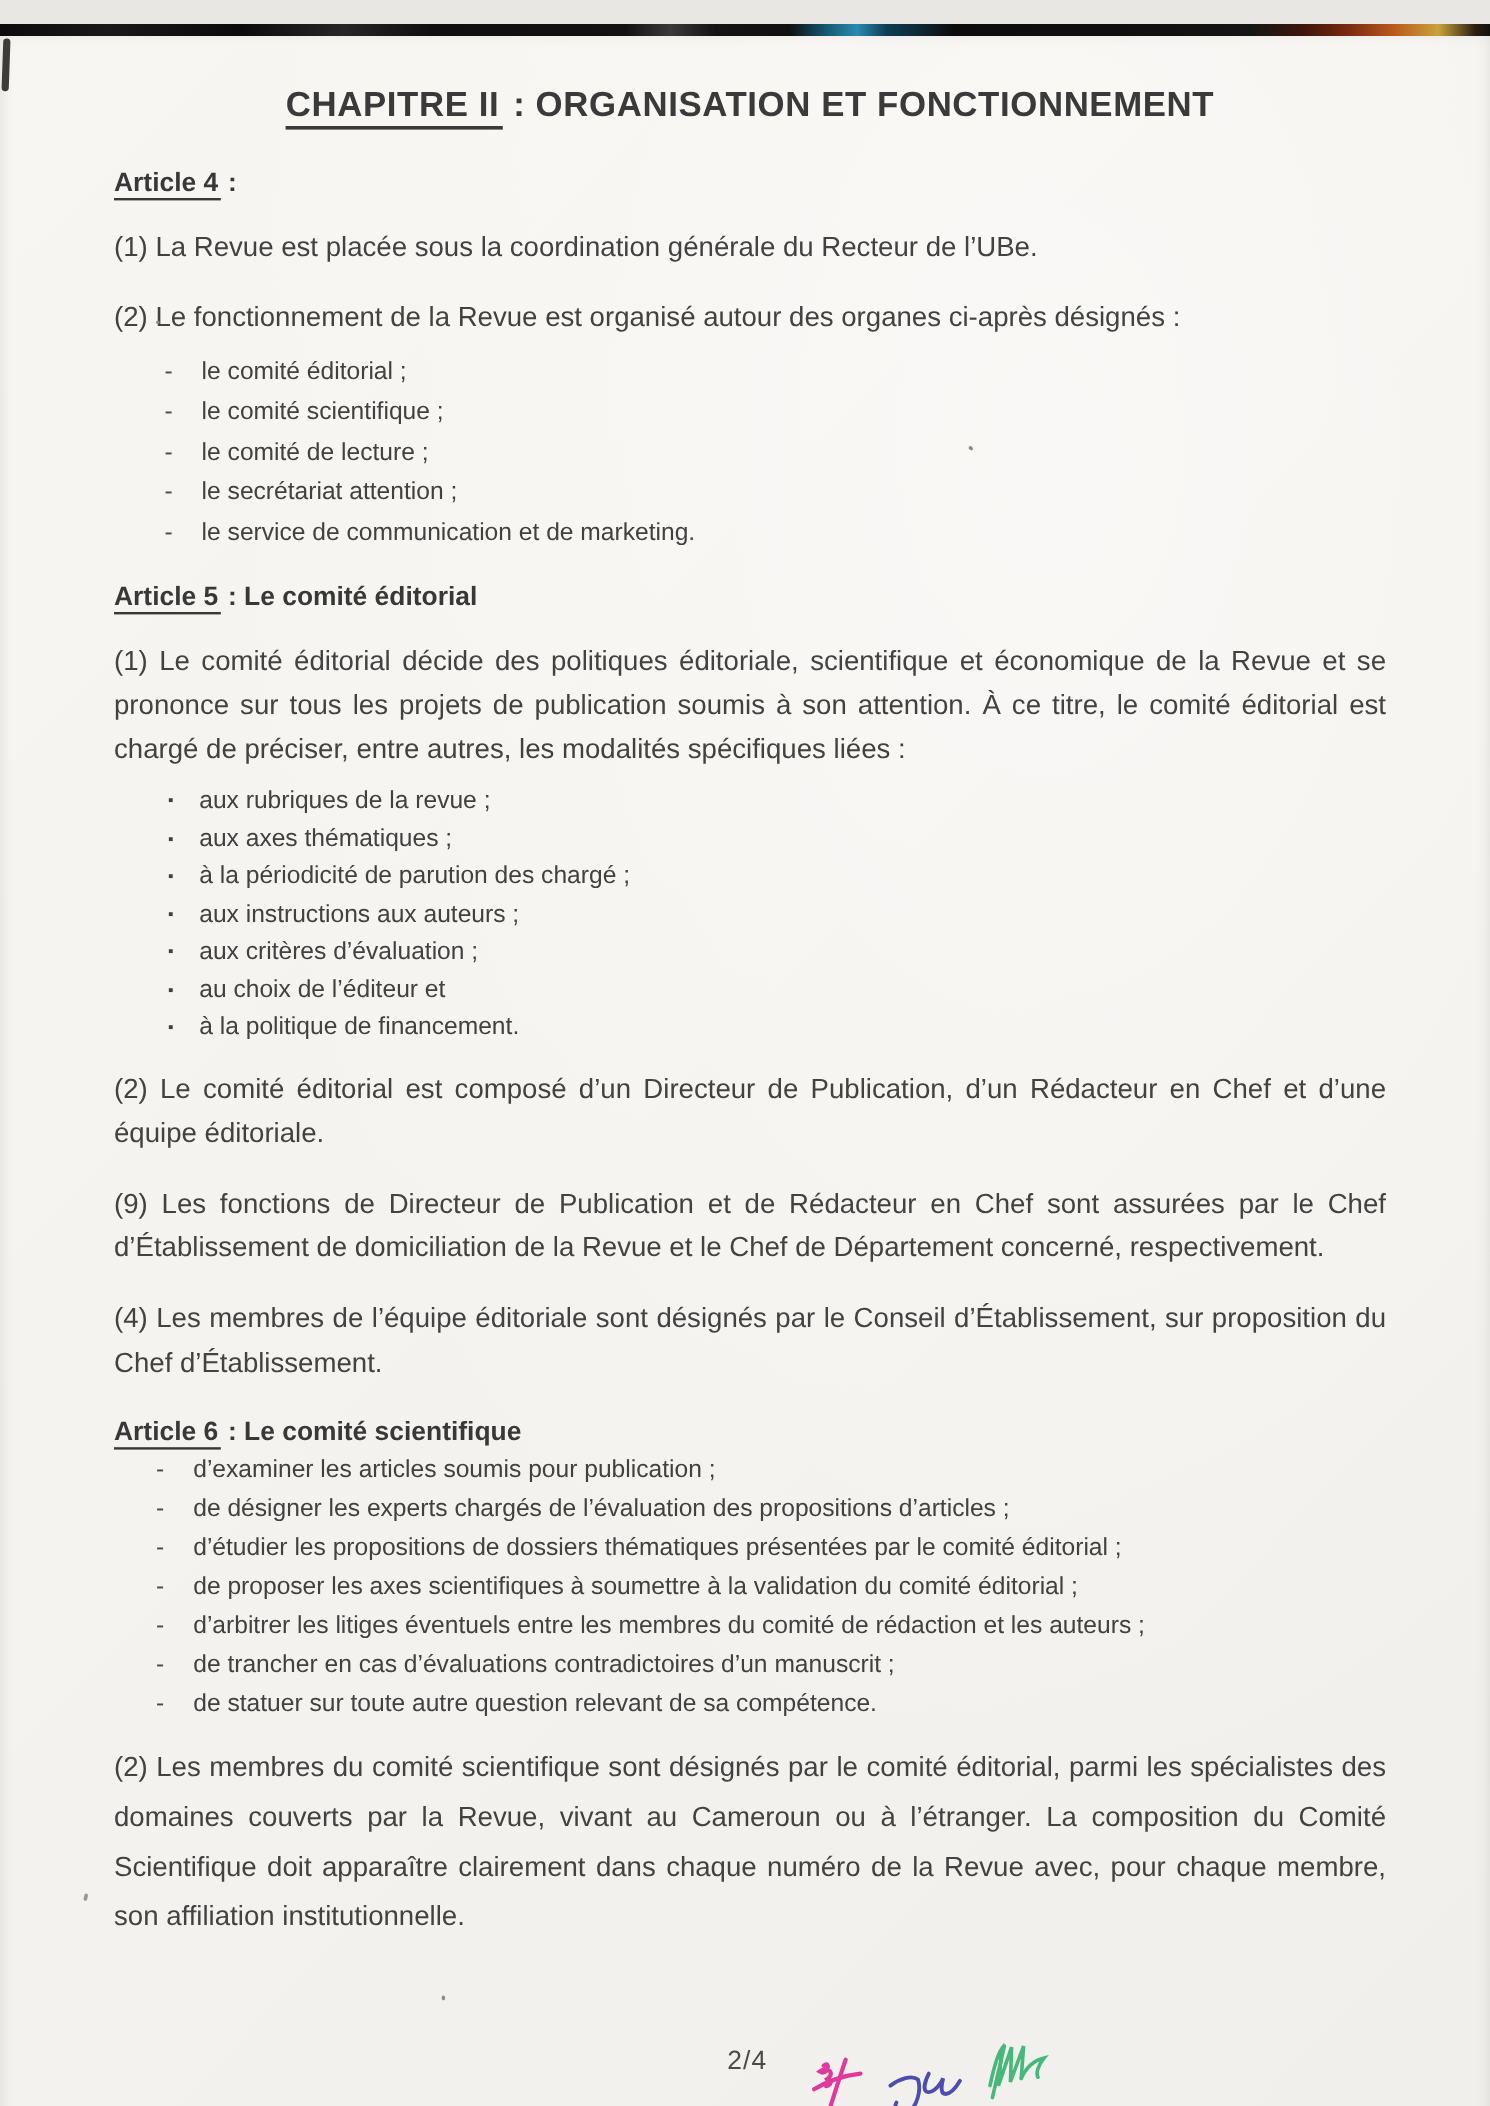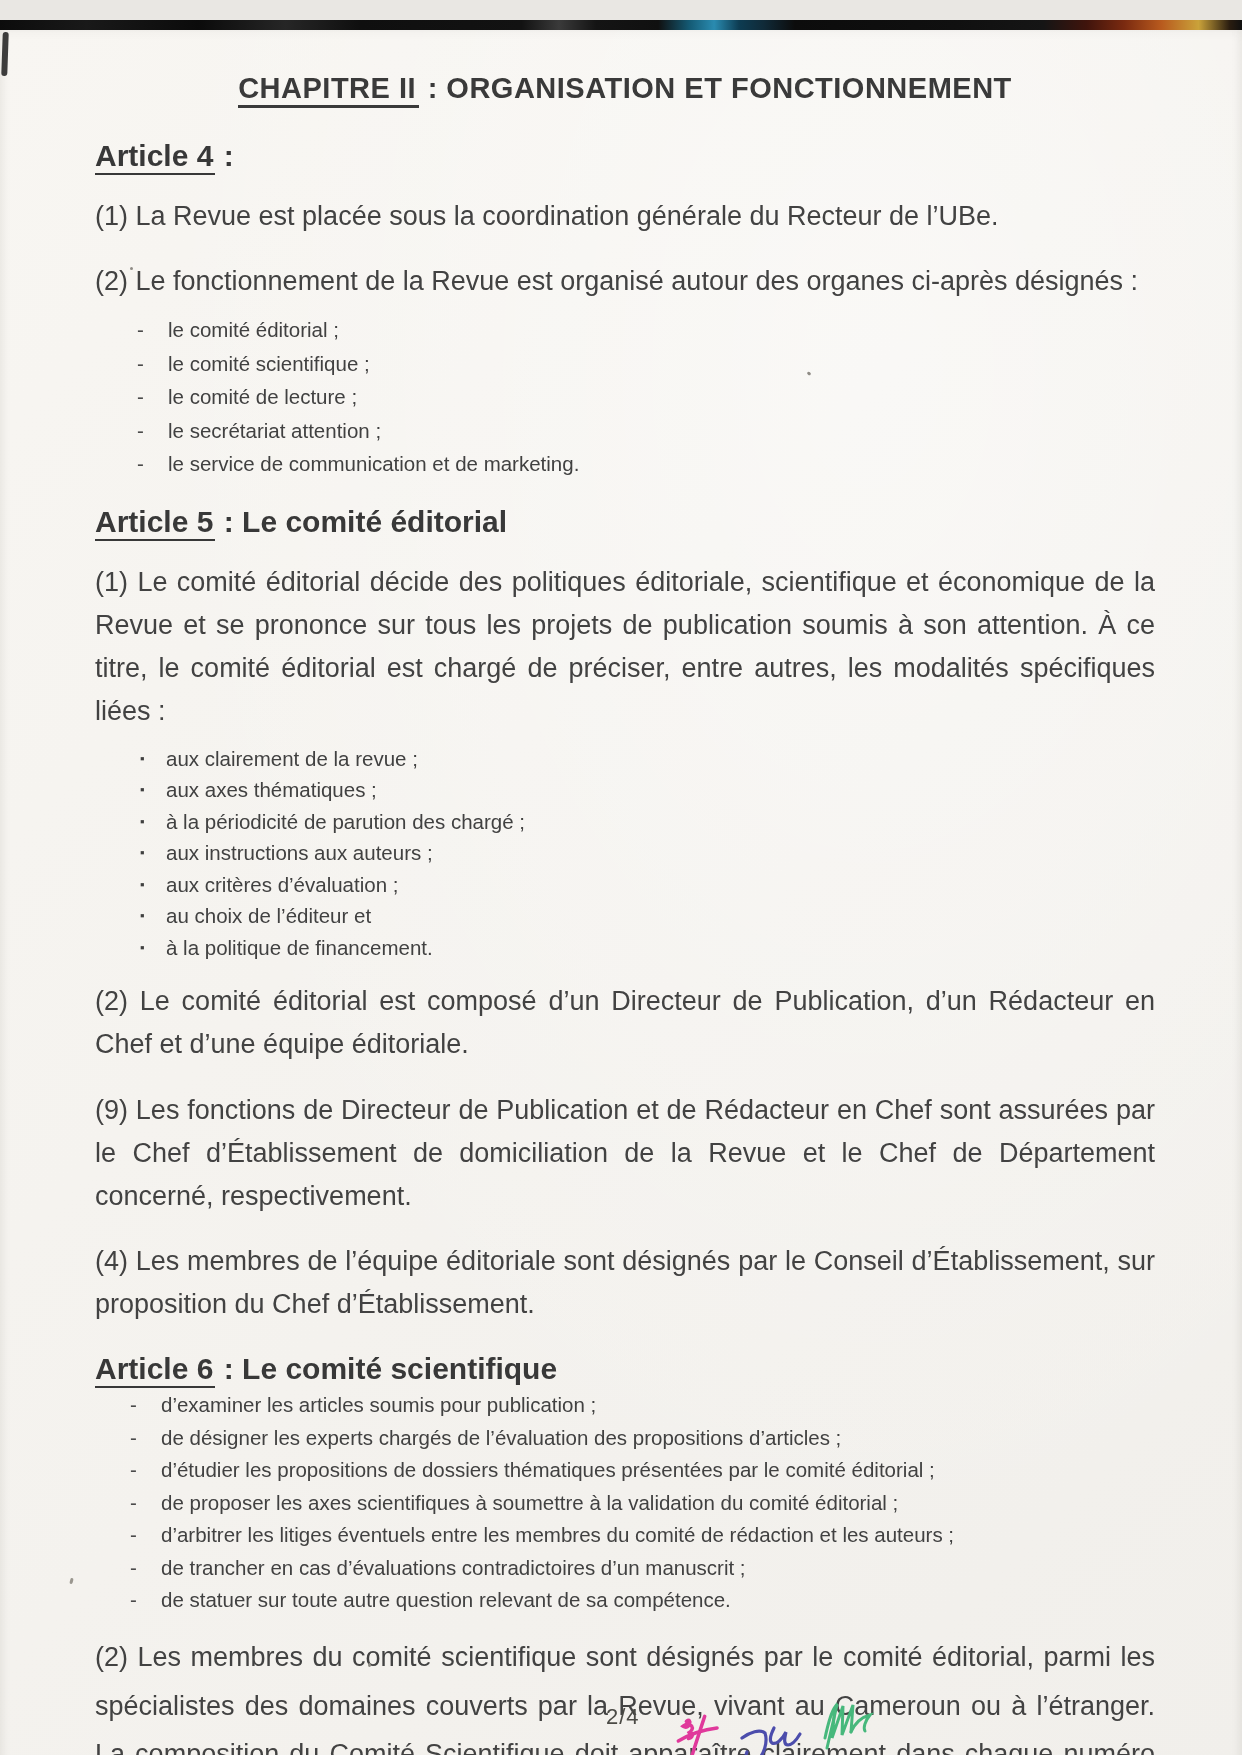--- a/index.html
+++ b/index.html
@@ -41,27 +41,27 @@
   .title {
     margin: 52px 0 0 0;
     text-align: center;
     font-size: 29px; font-weight: bold;
     letter-spacing: 0.5px;
     color: #3a3a3a;
   }
   .u3 { border-bottom: 3px solid #3a3a3a; padding-bottom: 1px; padding-right: 3px; }
   .art {
     margin: 34px 0 0 0;
-    font-size: 30px; font-weight: bold;
+    font-size: 22px; font-weight: bold;
     color: #383838;
   }
   .u2 { border-bottom: 2px solid #383838; padding-bottom: 1px; padding-right: 2px; }
   .para {
     margin: 22px 0 0 0;
-    font-size: 27px;
+    font-size: 23px;
     line-height: 1.6;
     color: #424242;
   }
   .just { text-align: justify; }
   ul { list-style: none; padding: 0; }
   .dash-list { margin: 17px 0 0 42px; }
   .dash-list li { display: flex; margin-bottom: 13px; font-size: 20.5px; line-height: 1.0; }
   .dash-list .marker { width: 31px; flex: 0 0 31px; color: #4a4a4a; }
   .square-list { margin: 15px 0 0 45px; }
   .square-list li { display: flex; margin-bottom: 11px; font-size: 20.5px; line-height: 1.0; }
@@ -124,21 +124,21 @@
         </li>
     </ul>
 
     <h2 class="art" style="margin-top:30px"><span class="u2">Article 5</span><span> : Le comité éditorial</span></h2>
 
     <p class="para just">(1) Le comité éditorial décide des politiques éditoriale, scientifique et économique de la Revue et se prononce sur tous les projets de publication soumis à son attention. À ce titre, le comité éditorial est chargé de préciser, entre autres, les modalités spécifiques liées :</p>
 
     <ul class="square-list">
       <li>
           <span class="marker">▪</span>
-          <span>aux clairement de la revue ;</span>
+          <span>aux rubriques de la revue ;</span>
         </li>
       <li>
           <span class="marker">▪</span>
           <span>aux axes thématiques ;</span>
         </li>
       <li>
           <span class="marker">▪</span>
           <span>à la périodicité de parution des chargé ;</span>
         </li>
       <li>

